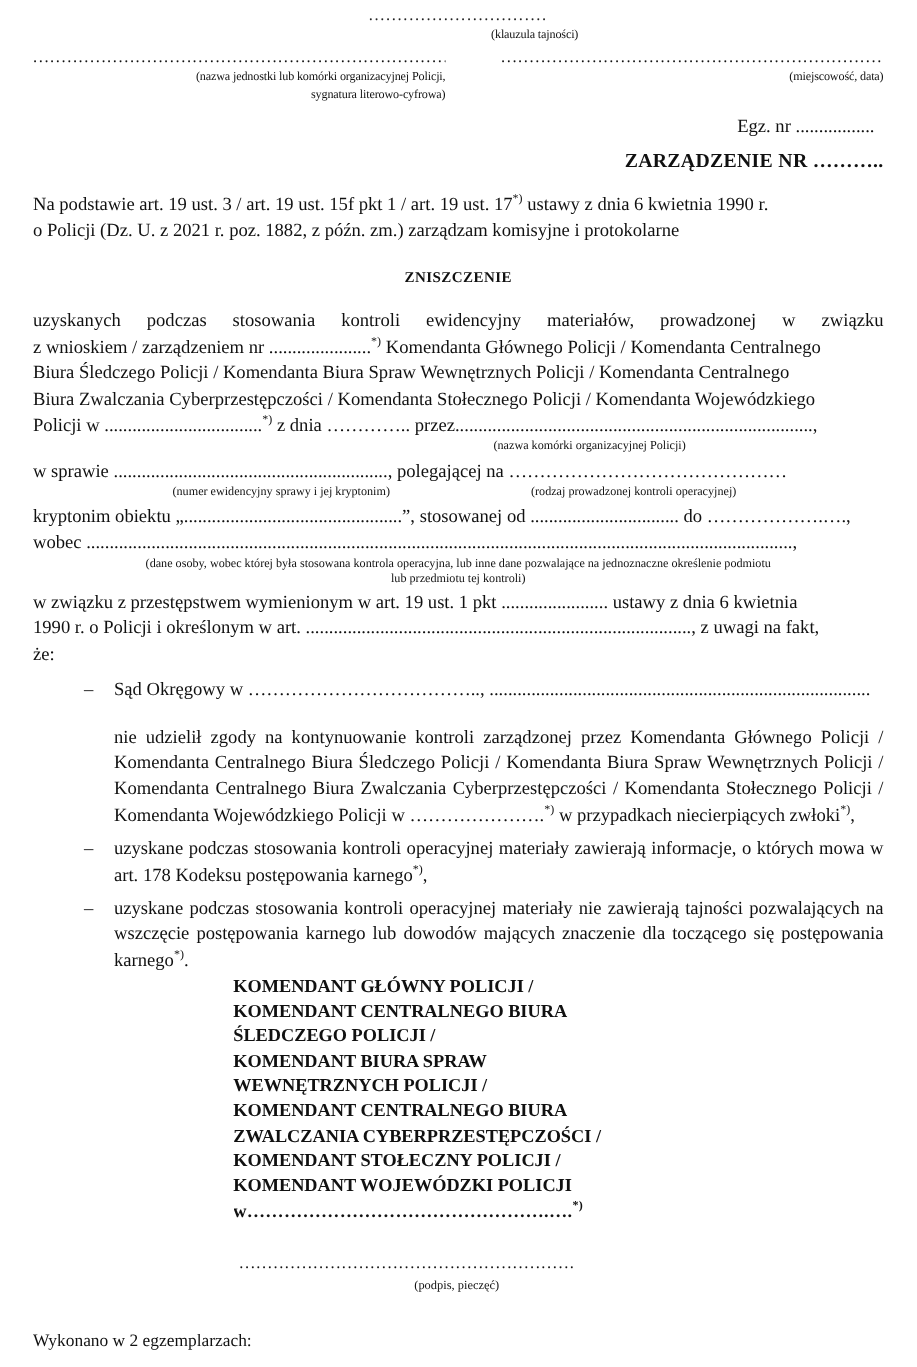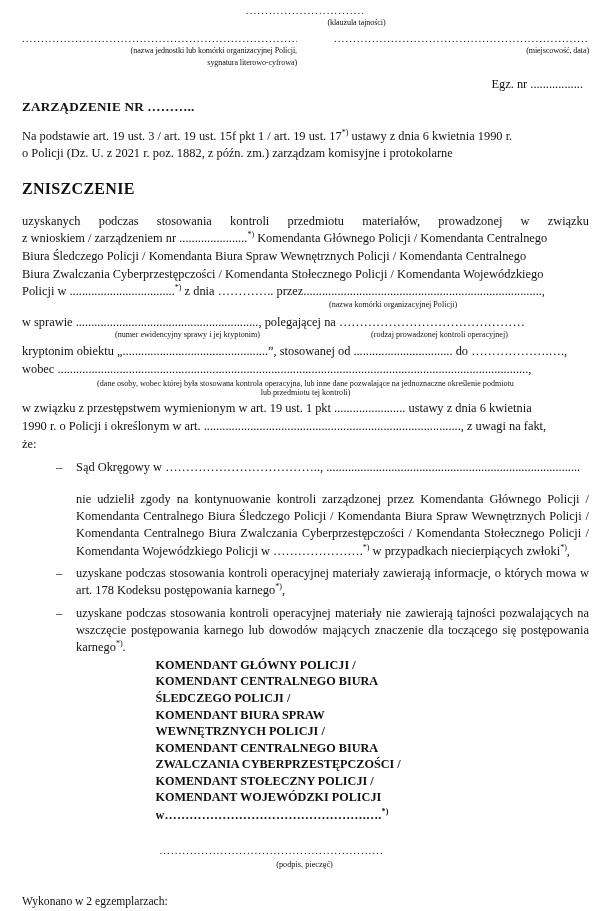--- a/index.html
+++ b/index.html
@@ -75,29 +75,30 @@
 
   .egz-nr {
     margin-top: 9px;
     text-align: right;
     padding-right: 6px;
     font-size: 12.4px;
   }
 
   
   .title-main {
-    text-align: left;
+    text-align: right;
     font-weight: bold;
     font-size: 13.2px;
     margin-top: 5px;
     letter-spacing: 0.2px;
   }
   .title-sub {
+    text-align: center;
     font-weight: bold;
-    font-size: 16px;
+    font-size: 10px;
     margin-top: 16px;
     letter-spacing: 0.3px;
   }
 
   
   .para {
     margin-top: 13px;
     font-size: 12.4px;
     line-height: 1.42;
   }
@@ -223,36 +224,36 @@
   <div class="title-main">ZARZĄDZENIE NR ………..</div>
 
   <div class="para">
     <div><span>Na podstawie art. 19 ust. 3 / art. 19 ust. 15f pkt 1 / art. 19 ust. 17</span><sup class="ast">*)</sup><span> ustawy z dnia 6 kwietnia 1990 r.</span></div>
     <div>o Policji (Dz. U. z 2021 r. poz. 1882, z późn. zm.) zarządzam komisyjne i protokolarne</div>
   </div>
 
   <div class="title-sub">ZNISZCZENIE</div>
 
   <div class="para">
-    <div class="just" style="text-align:justify;text-align-last:justify;">uzyskanych podczas stosowania kontroli przedmiotu materiałów, prowadzonej w związku</div>
+    <div class="just" style="text-align:justify;text-align-last:justify;">uzyskanych podczas stosowania kontroli ewidencyjny materiałów, prowadzonej w związku</div>
     <div><span>z wnioskiem / zarządzeniem nr ......................</span><sup class="ast">*)</sup><span> Komendanta Głównego Policji / Komendanta Centralnego</span></div>
     <div>Biura Śledczego Policji / Komendanta Biura Spraw Wewnętrznych Policji / Komendanta Centralnego</div>
     <div>Biura Zwalczania Cyberprzestępczości / Komendanta Stołecznego Policji / Komendanta Wojewódzkiego</div>
     <div><span>Policji w ..................................</span><sup class="ast">*)</sup><span> z dnia ………….. przez.............................................................................,</span></div>
   </div>
 
   <div class="cap-row">
     <div class="cap-abs" style="left:282px; top:0;">(nazwa komórki organizacyjnej Policji)</div>
   </div>
 
   <div class="para tight2">
     <div>w sprawie ..........................................................., polegającej na ………………………………………</div>
     <div class="cap-row" style="height:12px;">
       <div class="cap-abs" style="left:68px; top:0;">(numer ewidencyjny sprawy i jej kryptonim)</div>
-      <div class="cap-abs" style="left:324px; top:0;">(rodzaj prowadzonej kontroli operacyjnej)</div>
+      <div class="cap-abs" style="left:307px; top:0;">(rodzaj prowadzonej kontroli operacyjnej)</div>
     </div>
     <div>kryptonim obiektu „...............................................”, stosowanej od ................................ do ……………….….,</div>
     <div>wobec ........................................................................................................................................................,</div>
   </div>
 
   <div class="cap-block">(dane osoby, wobec której była stosowana kontrola operacyjna, lub inne dane pozwalające na jednoznaczne określenie podmiotu</div>
   <div class="cap-block">lub przedmiotu tej kontroli)</div>
 
   <div class="para tight2">
     <div>w związku z przestępstwem wymienionym w art. 19 ust. 1 pkt ....................... ustawy z dnia 6 kwietnia</div>

